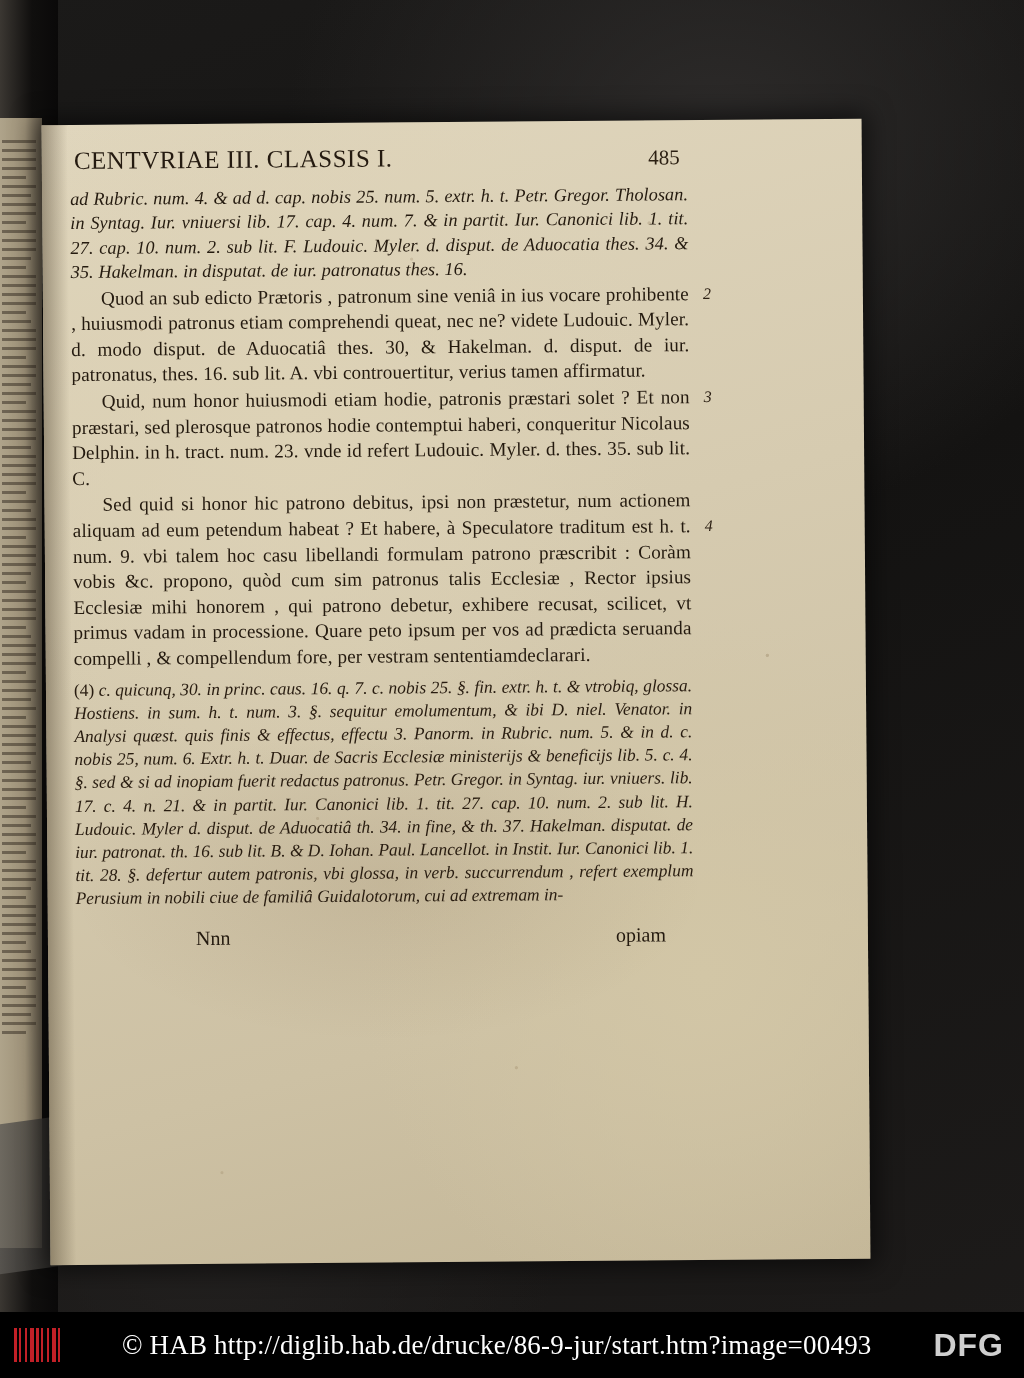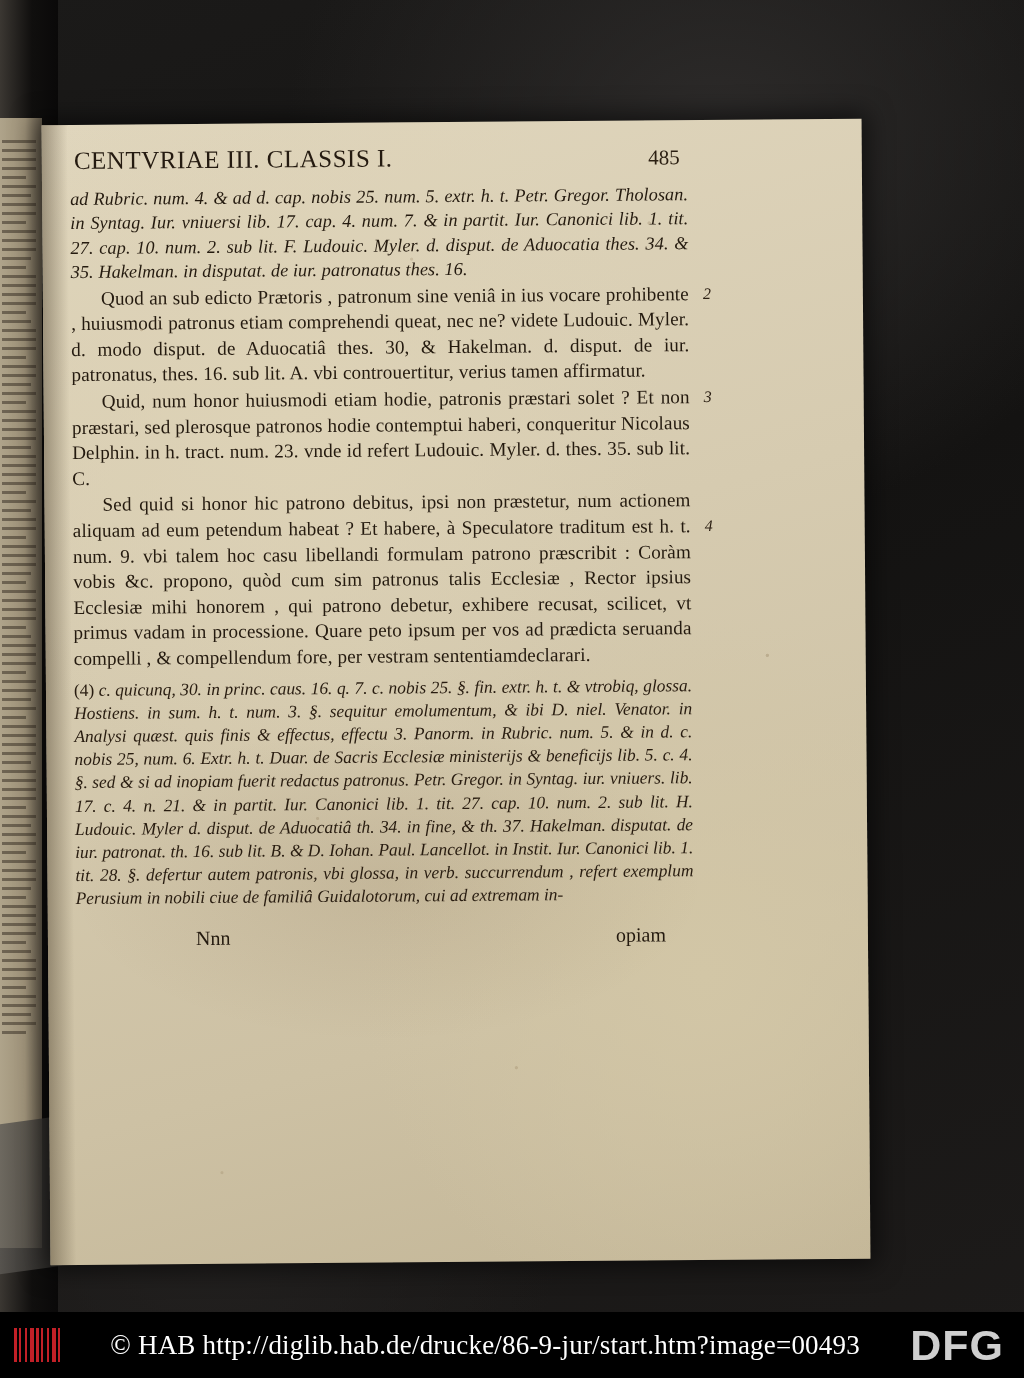--- a/index.html
+++ b/index.html
@@ -219,21 +219,21 @@
     color: #fff;
     font-family: "Liberation Serif", serif;
     font-size: 27px;
     letter-spacing: .2px;
     white-space: nowrap;
   }
   .credit .dfg {
     flex: 0 0 auto;
     color: #cfcfcf;
     font-family: "Liberation Sans", sans-serif;
-    font-size: 43px;
+    font-size: 32px;
     font-weight: bold;
     letter-spacing: 1px;
     padding-right: 6px;
   }
 </style>
 </head>
 <body>
 
 <div id="scan">
   <div class="backdrop"></div>

